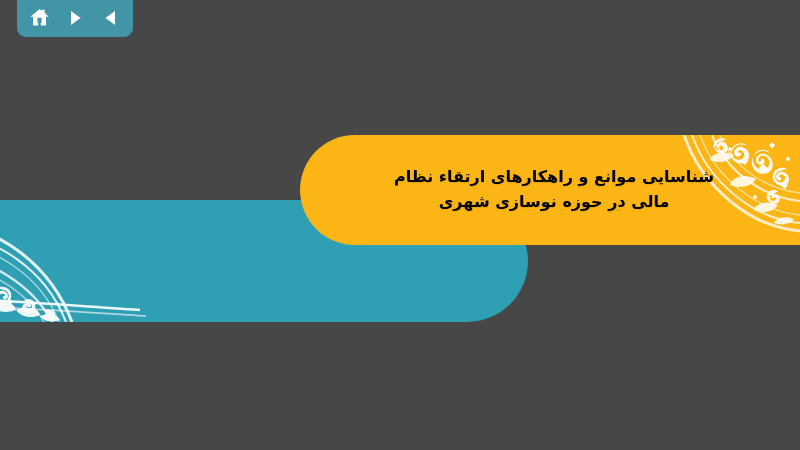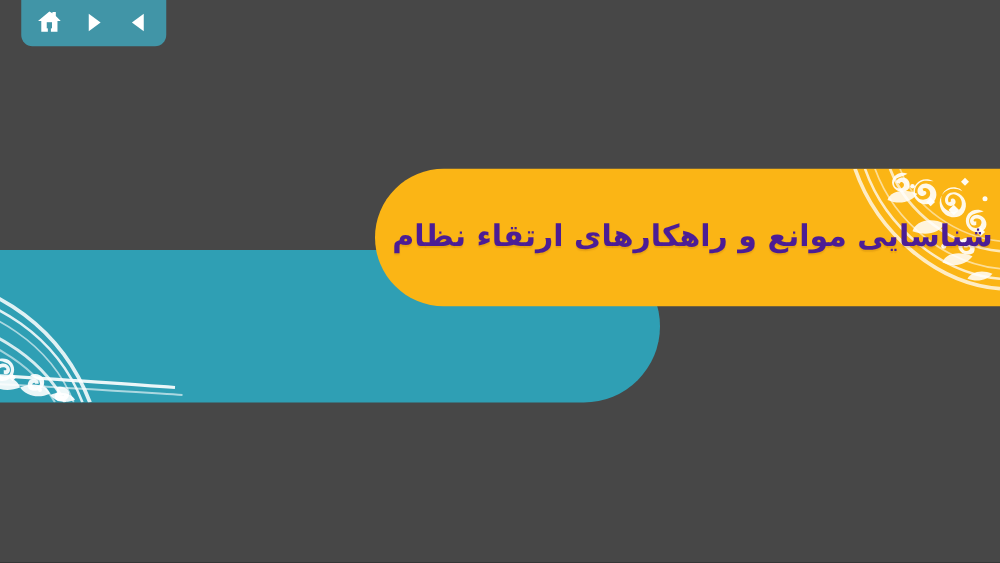--- a/index.html
+++ b/index.html
@@ -96,22 +96,22 @@
     display: flex;
     flex-direction: column;
     align-items: center;
     justify-content: center;
     z-index: 25;
     padding: 0 36px 0 44px;
     box-sizing: border-box;
     text-align: center;
   }
   .title-line {
-    color: #4c1d95;
-    font-size: 24px;
+    color: #000000;
+    font-size: 16px;
     font-weight: 700;
     line-height: 1.55;
     direction: rtl;
     white-space: nowrap;
     text-shadow: 0 1px 1px rgba(150,85,0,0.18);
   }
 </style>
 </head>
 <body>
 
@@ -226,16 +226,17 @@
         <rect x="172" y="48" width="5" height="5" transform="rotate(45 174.5 50.5)"></rect>
         <rect x="160" y="8" width="4.5" height="4.5" transform="rotate(45 162 10)"></rect>
         <circle cx="145" cy="62" r="2"></circle>
         <circle cx="178" cy="24" r="2"></circle>
         <circle cx="120" cy="14" r="1.8"></circle>
       </g>
     </svg>
 
     <div id="title-block">
       <div class="title-line">شناسایی موانع و راهکارهای ارتقاء نظام</div>
+      <div class="title-line">مالی در حوزه نوسازی شهری</div>
     </div>
   </div>
 
 </div>
 
 </body></html>

